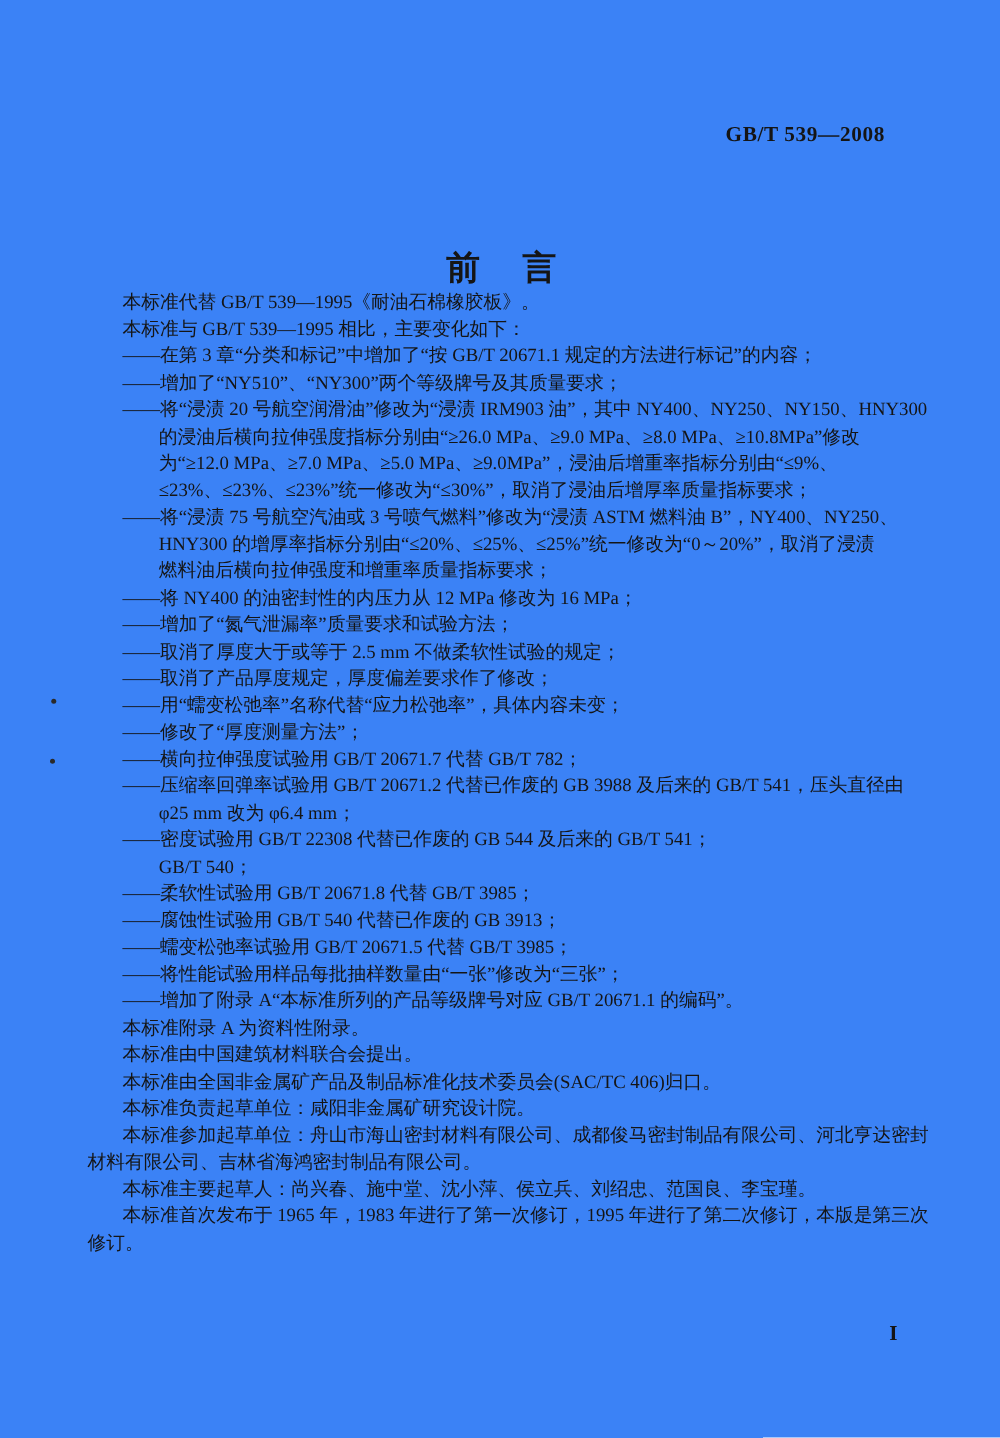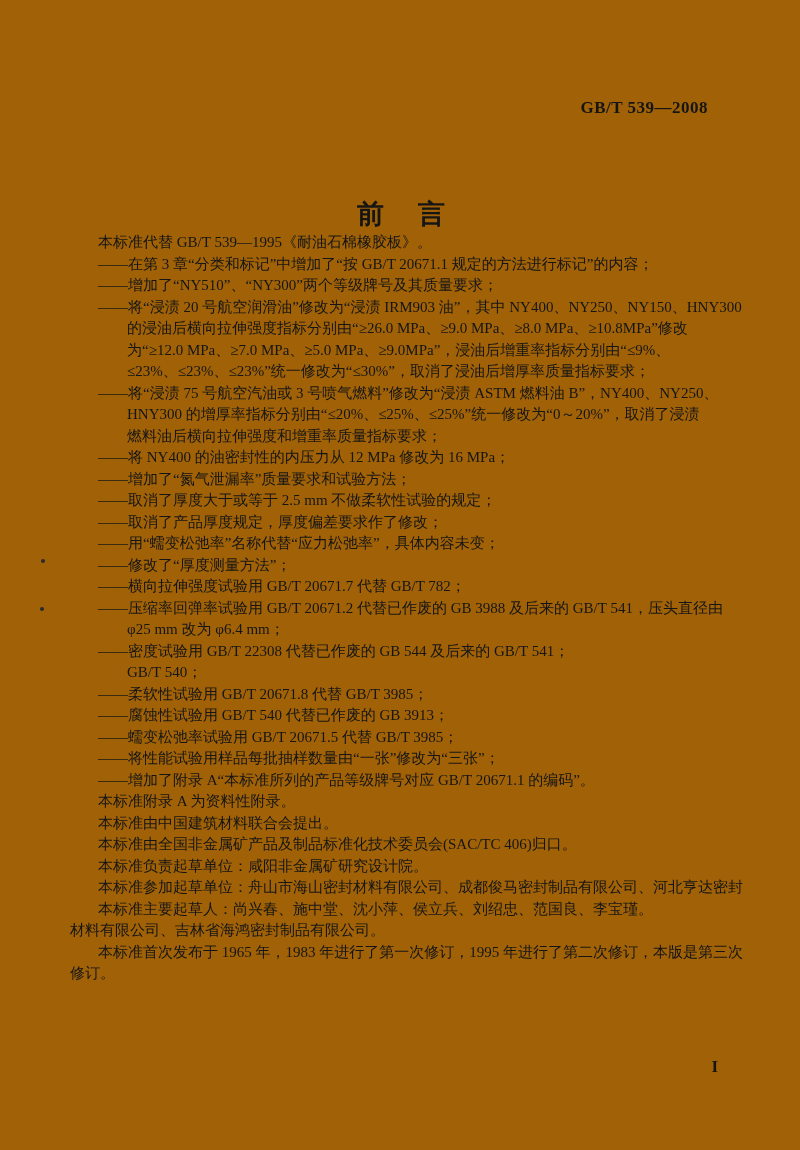--- a/index.html
+++ b/index.html
@@ -4,21 +4,21 @@
 <style>
   html, body {
     margin: 0;
     padding: 0;
     background: #ffffff;
   }
   .page {
     position: relative;
     width: 800px;
     height: 1150px;
-    background: #a16207;
+    background: #3b82f6;
     overflow: hidden;
     font-family: "Liberation Serif", "DejaVu Serif", serif;
     color: #151515;
   }
   .std-code {
     position: absolute;
     top: 98px;
     left: 84px;
     width: 624px;
     text-align: right;
@@ -83,20 +83,21 @@
 <div class="page">
 
   <div class="std-code">GB/T 539—2008</div>
 
   <div class="doc-title">
     <span class="t1">前</span><span class="t2">言</span>
   </div>
 
   <div class="doc-body">
       <div class="line indent">本标准代替 GB/T 539—1995《耐油石棉橡胶板》。</div>
+      <div class="line indent">本标准与 GB/T 539—1995 相比，主要变化如下：</div>
       <div class="line indent">——在第 3 章“分类和标记”中增加了“按 GB/T 20671.1 规定的方法进行标记”的内容；</div>
       <div class="line indent">——增加了“NY510”、“NY300”两个等级牌号及其质量要求；</div>
       <div class="line indent">——将“浸渍 20 号航空润滑油”修改为“浸渍 IRM903 油”，其中 NY400、NY250、NY150、HNY300</div>
       <div class="line hang">的浸油后横向拉伸强度指标分别由“≥26.0 MPa、≥9.0 MPa、≥8.0 MPa、≥10.8MPa”修改</div>
       <div class="line hang">为“≥12.0 MPa、≥7.0 MPa、≥5.0 MPa、≥9.0MPa”，浸油后增重率指标分别由“≤9%、</div>
       <div class="line hang">≤23%、≤23%、≤23%”统一修改为“≤30%”，取消了浸油后增厚率质量指标要求；</div>
       <div class="line indent">——将“浸渍 75 号航空汽油或 3 号喷气燃料”修改为“浸渍 ASTM 燃料油 B”，NY400、NY250、</div>
       <div class="line hang">HNY300 的增厚率指标分别由“≤20%、≤25%、≤25%”统一修改为“0～20%”，取消了浸渍</div>
       <div class="line hang">燃料油后横向拉伸强度和增重率质量指标要求；</div>
       <div class="line indent">——将 NY400 的油密封性的内压力从 12 MPa 修改为 16 MPa；</div>
@@ -113,22 +114,22 @@
       <div class="line indent">——柔软性试验用 GB/T 20671.8 代替 GB/T 3985；</div>
       <div class="line indent">——腐蚀性试验用 GB/T 540 代替已作废的 GB 3913；</div>
       <div class="line indent">——蠕变松弛率试验用 GB/T 20671.5 代替 GB/T 3985；</div>
       <div class="line indent">——将性能试验用样品每批抽样数量由“一张”修改为“三张”；</div>
       <div class="line indent">——增加了附录 A“本标准所列的产品等级牌号对应 GB/T 20671.1 的编码”。</div>
       <div class="line indent">本标准附录 A 为资料性附录。</div>
       <div class="line indent">本标准由中国建筑材料联合会提出。</div>
       <div class="line indent">本标准由全国非金属矿产品及制品标准化技术委员会(SAC/TC 406)归口。</div>
       <div class="line indent">本标准负责起草单位：咸阳非金属矿研究设计院。</div>
       <div class="line indent">本标准参加起草单位：舟山市海山密封材料有限公司、成都俊马密封制品有限公司、河北亨达密封</div>
+      <div class="line flush">材料有限公司、吉林省海鸿密封制品有限公司。</div>
       <div class="line indent">本标准主要起草人：尚兴春、施中堂、沈小萍、侯立兵、刘绍忠、范国良、李宝瑾。</div>
-      <div class="line flush">材料有限公司、吉林省海鸿密封制品有限公司。</div>
       <div class="line indent">本标准首次发布于 1965 年，1983 年进行了第一次修订，1995 年进行了第二次修订，本版是第三次</div>
       <div class="line flush">修订。</div>
     </div>
 
   <div class="page-number">I</div>
 
   <div class="speck s1"></div>
   <div class="speck s2"></div>
 
 </div>

